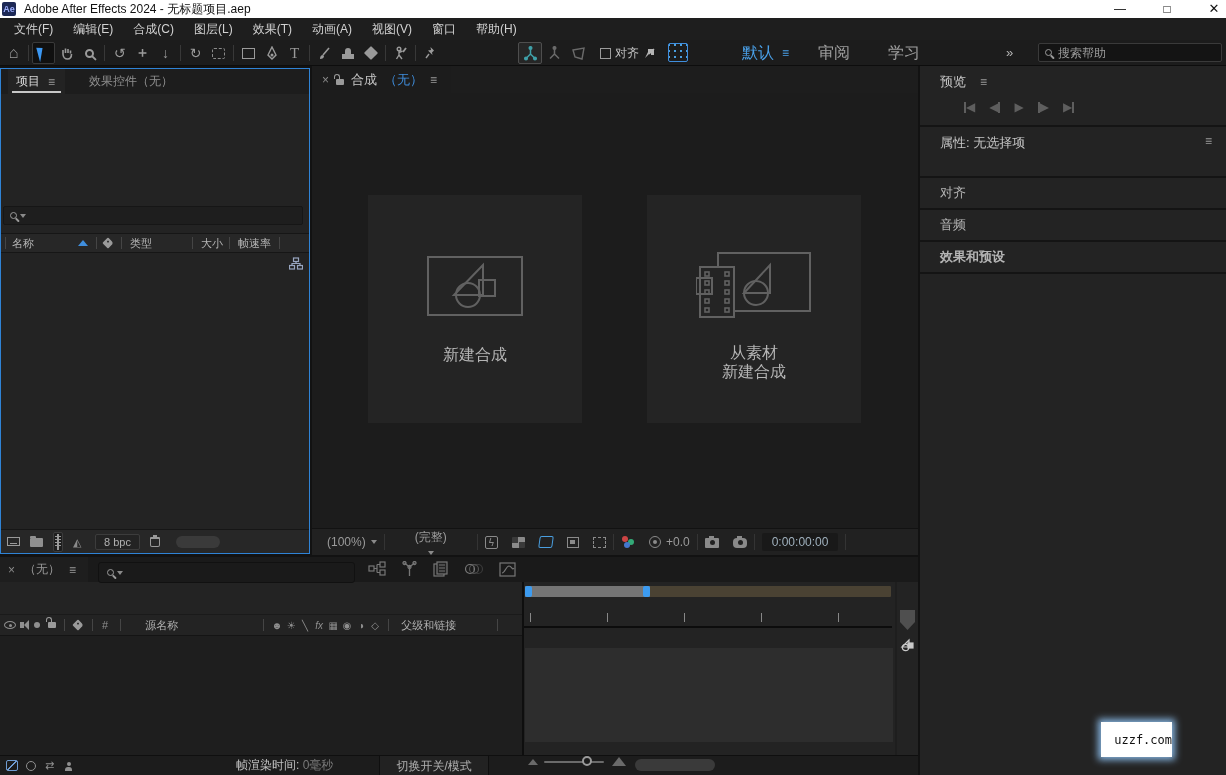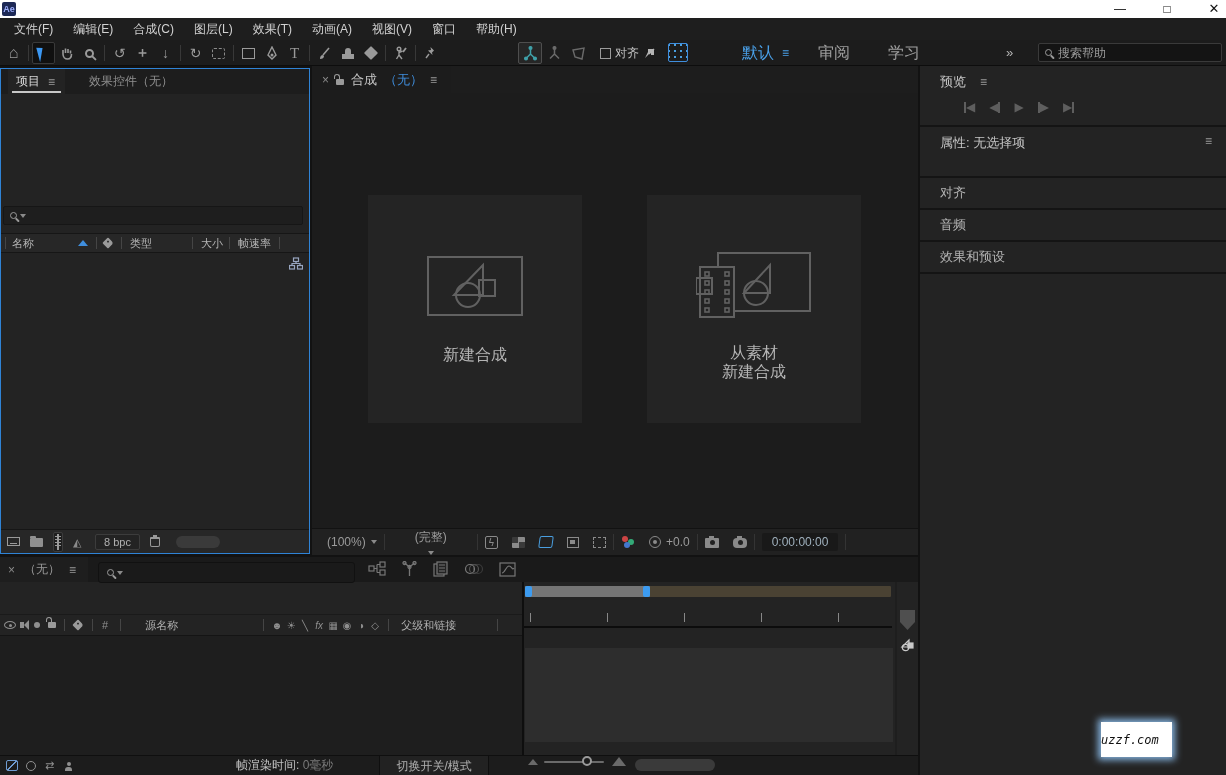--- a/index.html
+++ b/index.html
@@ -171,30 +171,31 @@
   #render-time b { color:#787878; font-weight:normal; }
   #toggle-modes { margin-left:46px; border-left:1px solid #0f0f0f; border-right:1px solid #0f0f0f; background:#222; height:20px; line-height:20px; padding:0 16px; color:#b0b0b0; }
   #zoom-slider { position:absolute; left:528px; top:757px; display:flex; align-items:center; gap:6px; }
   .mtn-s { width:0; height:0; border-left:5px solid transparent; border-right:5px solid transparent; border-bottom:6px solid #6a6a6a; }
   .slider-line { position:relative; width:60px; height:2px; background:#6a6a6a; border-radius:1px; }
   .slider-knob { position:absolute; left:38px; top:-5px; width:10px; height:10px; border:2px solid #9a9a9a; border-radius:50%; background:#1c1c1c; }
   .mtn-l { width:0; height:0; border-left:7px solid transparent; border-right:7px solid transparent; border-bottom:9px solid #6a6a6a; margin-left:2px; }
   #hscroll-pill { position:absolute; left:635px; top:759px; width:80px; height:12px; background:#3a3a3a; border-radius:6px; }
 
   
-  #watermark { left:1101px; top:722px; width:71px; height:35px; background:#ffffff; box-shadow:0 0 7px 3px rgba(150,205,255,.85); display:flex; align-items:center; justify-content:flex-start;font-style:italic; }
+  #watermark { left:1101px; top:722px; width:71px; height:35px; background:#ffffff; box-shadow:0 0 7px 3px rgba(150,205,255,.85); display:flex; align-items:center; justify-content:flex-end; }
   #watermark span { font-family:"DejaVu Sans Mono","Liberation Mono",monospace; font-size:12px; color:#111; }
 </style>
 </head>
 <body>
 
 <div id="app">
 
   <div id="titlebar" class="abs">
     <div id="ae-logo">Ae</div>
+    <span id="title-text">Adobe After Effects 2024 - 无标题项目.aep</span>
     <span class="win-btn" id="btn-min">—</span>
     <span class="win-btn" id="btn-max">□</span>
     <span class="win-btn" id="btn-close">✕</span>
   </div>
 
   <div id="menubar" class="abs">
     <span class="menu-item">文件(F)</span>
     <span class="menu-item">编辑(E)</span>
     <span class="menu-item">合成(C)</span>
     <span class="menu-item">图层(L)</span>
@@ -493,21 +494,21 @@
       <span class="tp">▶<span class="bar"></span></span>
     </div>
     <div class="rp-div" style="top:59px;"></div>
     <span id="rp-props">属性: 无选择项</span>
     <span id="rp-props-menu" class="pmenu">≡</span>
     <div class="rp-div" style="top:110px;"></div>
     <div class="rp-section" style="top:112px;">对齐</div>
     <div class="rp-div" style="top:142px;"></div>
     <div class="rp-section" style="top:144px;">音频</div>
     <div class="rp-div" style="top:174px;"></div>
-    <div class="rp-section" style="top:176px;">效果和预设</div>
+    <div class="rp-section" style="top:176px;font-weight:bold;">效果和预设</div>
     <div class="rp-div" style="top:206px;"></div>
   </div>
 
   <div id="timeline" class="abs">
     <div id="tl-tabbar">
       <div id="tl-tab">
         <span class="close-x">×</span>
         <span>（无）</span>
         <span class="pmenu">≡</span>
       </div>

